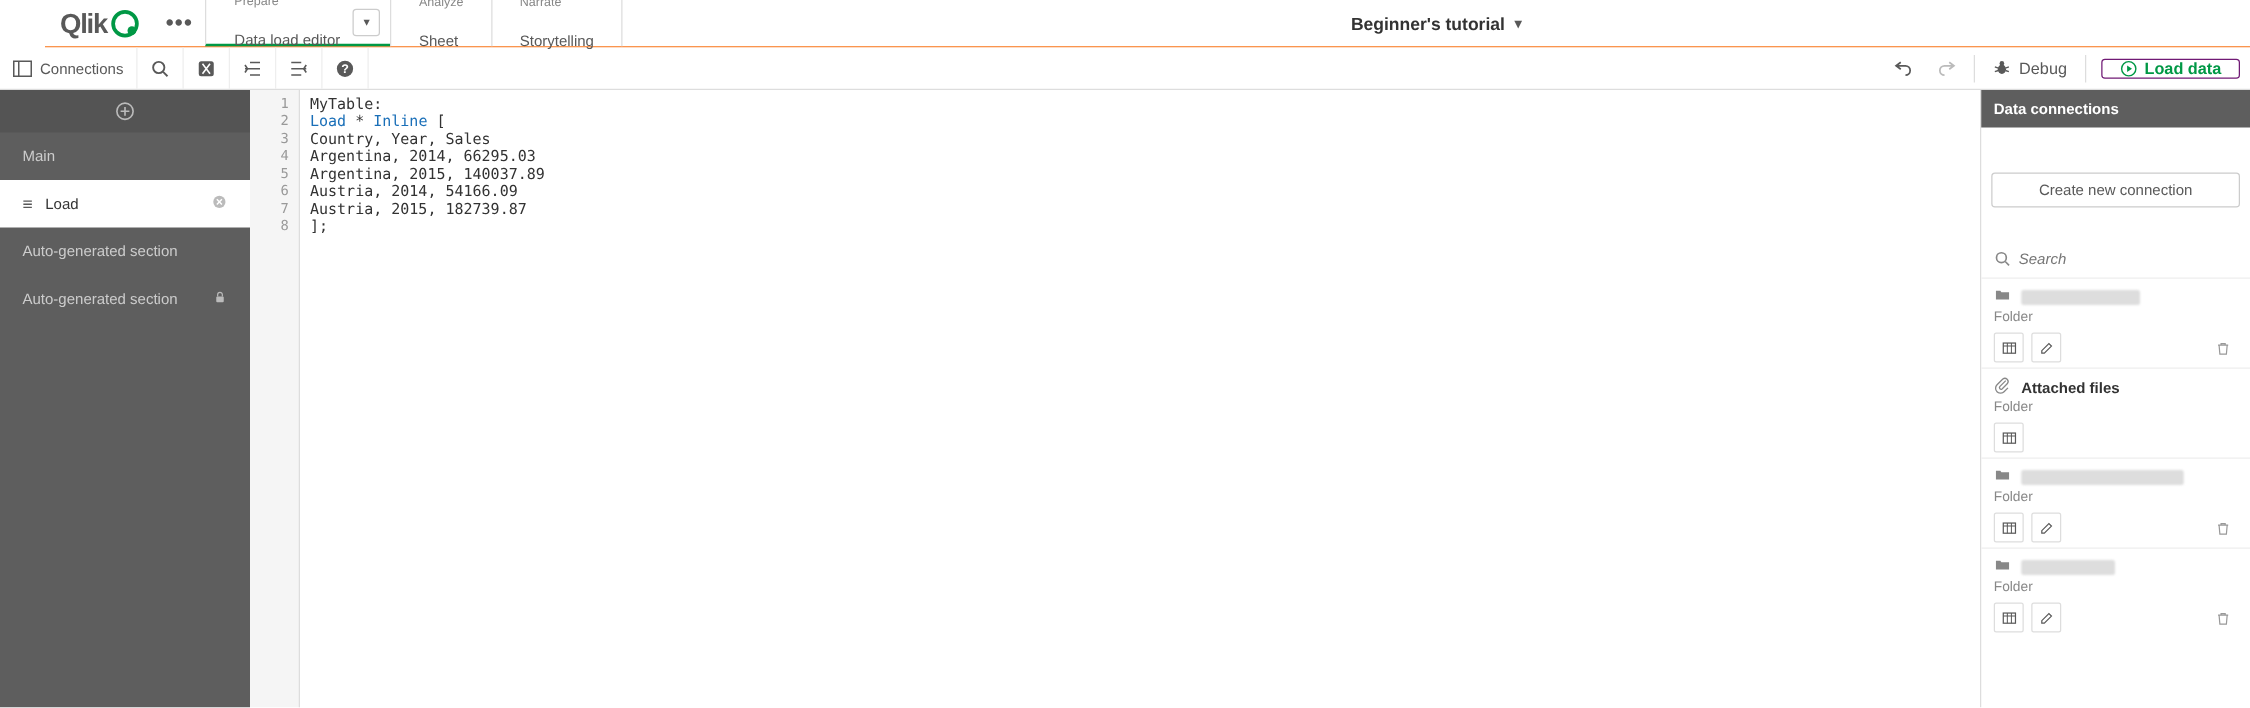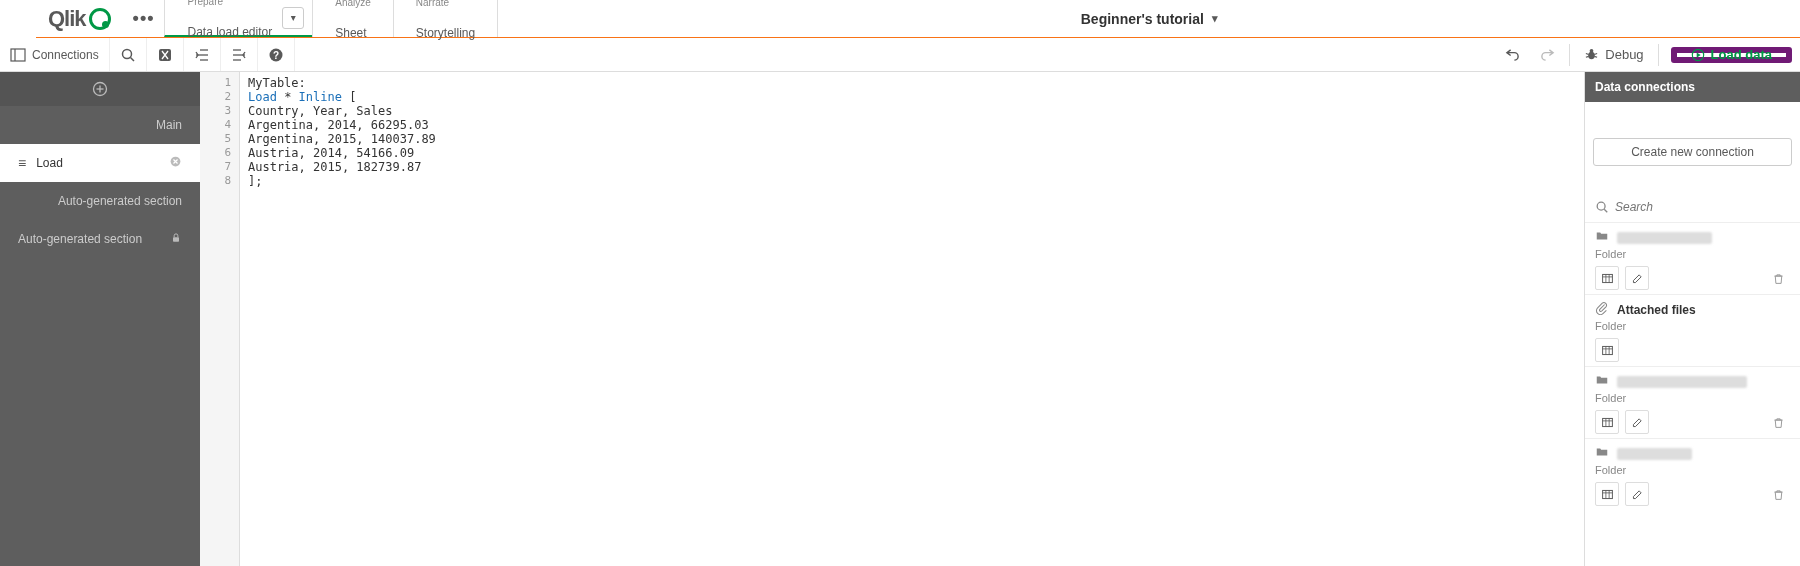--- a/index.html
+++ b/index.html
@@ -27,31 +27,31 @@
 .toolbar { display: flex; align-items: center; height: 34px; border-bottom: 1px solid #ddd; background: #fff; gap: 13px; }
 .tb-left { display: flex; align-items: center; height: 100%; }
 .tb-btn { display: flex; align-items: center; justify-content: center; height: 100%; padding: 0 10px; cursor: pointer; border-right: 1px solid #eee; color: #595959; }
 .tb-btn svg { width: 16px; height: 16px; }
 .tb-btn.text { font-size: 12px; gap: 6px; }
 .tb-right { margin-left: auto; display: flex; align-items: center; height: 100%; }
 .tb-rbtn { display: flex; align-items: center; height: 30px; padding: 0 10px; cursor: pointer; color: #595959; gap: 6px; }
 .tb-rbtn.disabled { color: #bbb; cursor: default; }
 .tb-rbtn svg { width: 15px; height: 15px; }
 .tb-divider { width: 1px; height: 22px; background: #ddd; margin: 0 4px; }
-.load-btn { display: flex; align-items: center; gap: 6px; color: #009845; font-weight: 600; padding: 0 14px; height: 16px; border: 6px solid #701a75; border-radius: 3px; margin: 0 8px; cursor: pointer; }
+.load-btn { display: flex; align-items: center; gap: 6px; color: #009845; font-weight: 600; padding: 0 14px; height: 16px; border: 1px solid #701a75; border-radius: 3px; margin: 0 8px; cursor: pointer; }
 .load-btn svg { width: 14px; height: 14px; }
 
 
 .main { display: flex; height: calc(100vh - 72px); }
 
 
 .sidebar { width: 200px; background: #5e5e5e; color: #ddd; display: flex; flex-direction: column; }
 .sb-add { height: 34px; background: #545454; display: flex; align-items: center; justify-content: center; cursor: pointer; }
 .sb-add svg { width: 16px; height: 16px; fill: #bbb; }
-.sb-item { height: 38px; display: flex; align-items: center; padding: 0 18px; font-size: 12px; color: #ccc; cursor: pointer; position: relative; justify-content: flex-end; }
+.sb-item { height: 38px; display: flex; align-items: center; padding: 0 18px; font-size: 12px; color: #ccc; cursor: pointer; position: relative; }
 .sb-item.active { background: #fff; color: #333; }
 .sb-item.active .hamburger { color: #595959; }
 .hamburger { margin-right: 10px; font-size: 14px; }
 .sb-close { margin-left: auto; color: #aaa; font-size: 13px; }
 .sb-lock { margin-left: auto; color: #aaa; }
 
 
 .editor-wrap { flex: 1; display: flex; background: #fff; }
 .gutter { width: 40px; background: #f5f5f5; border-right: 1px solid #ddd; padding: 4px 0; }
 .gutter .ln { height: 14px; line-height: 14px; font-family: Consolas, Menlo, monospace; font-size: 11px; color: #999; text-align: right; padding-right: 8px; }

